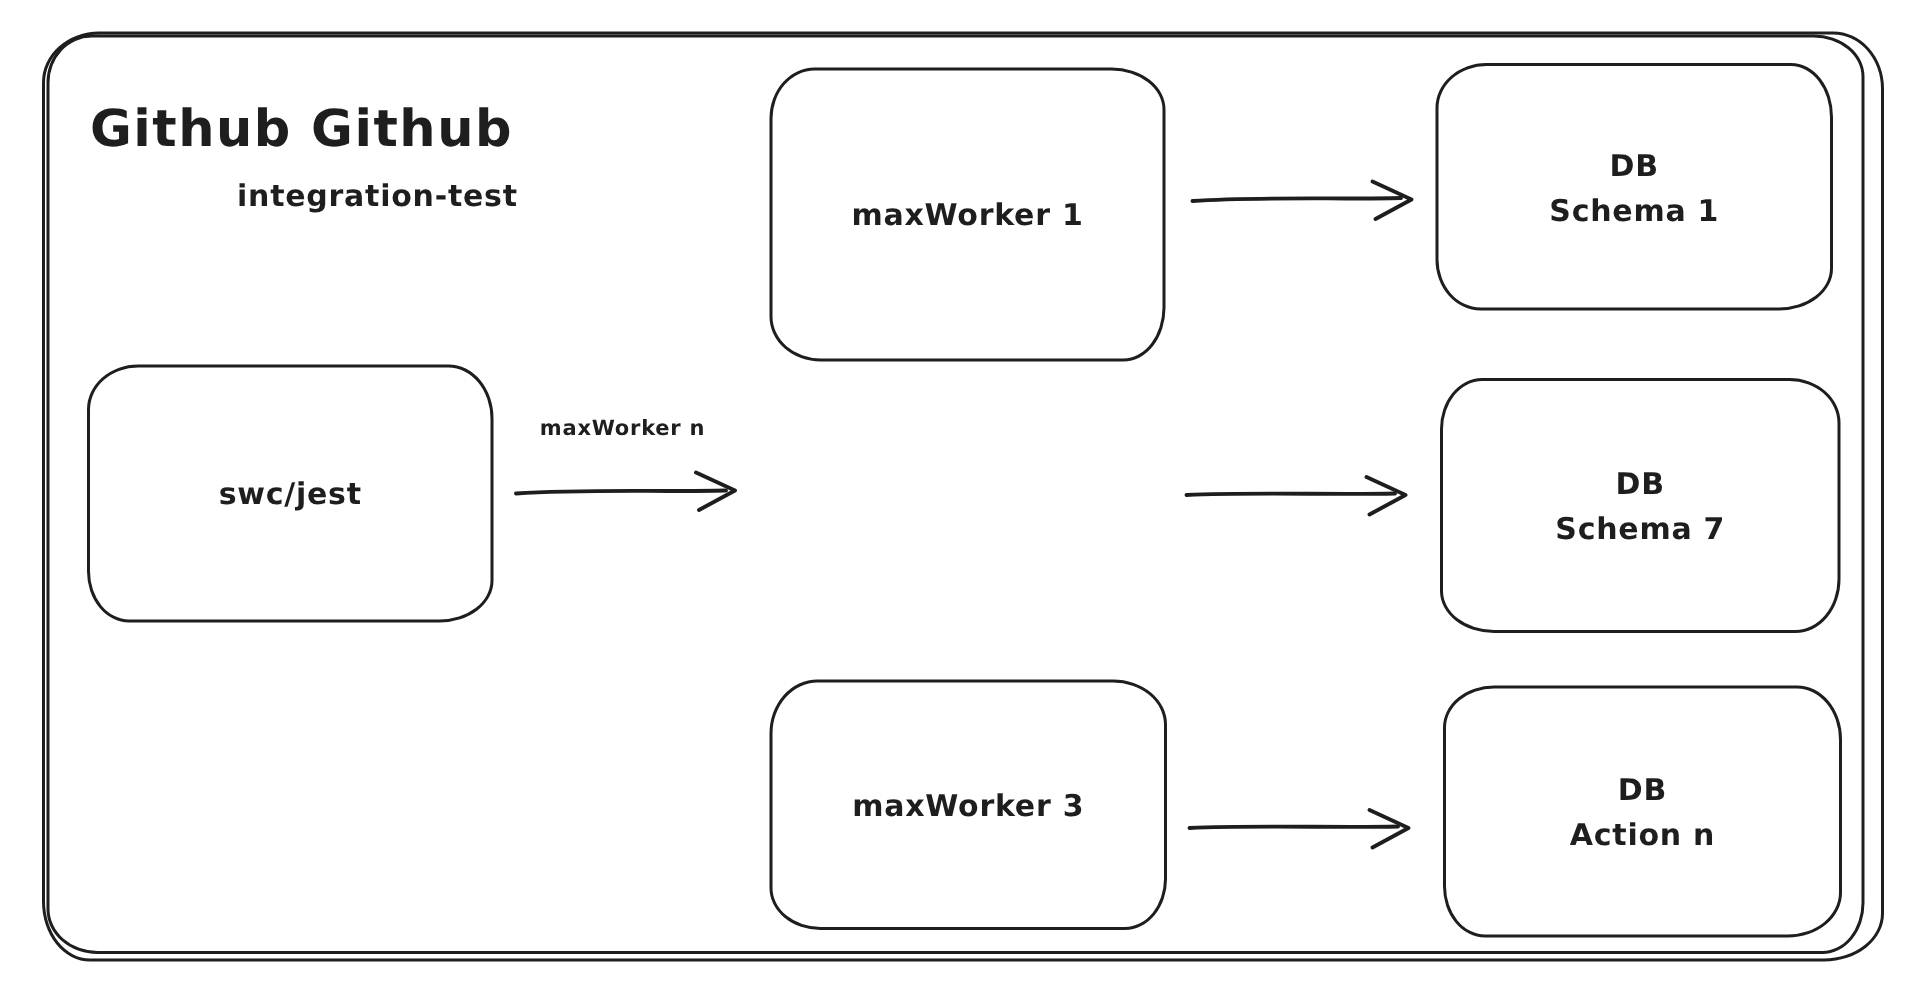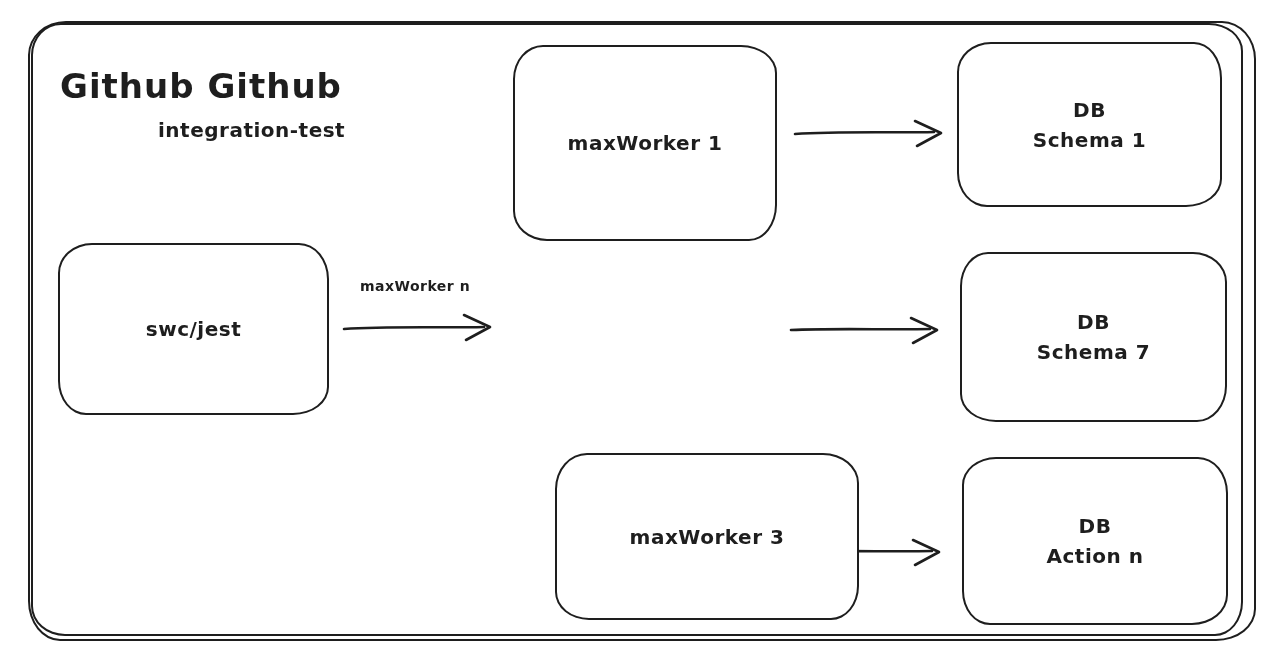--- a/index.html
+++ b/index.html
@@ -63,22 +63,22 @@
     font-weight: 600;
     letter-spacing: 0.5px;
     line-height: 30px;
   }
   .node-src   { left: 58px;  top: 243px; width: 271px; height: 172px;
                 border-radius: 34px 30px 36px 28px / 30px 36px 28px 34px; }
   .node-w1    { left: 513px; top: 45px;  width: 264px; height: 196px;
                 border-radius: 30px 36px 28px 34px / 34px 28px 36px 30px; }
   .node-w2    { left: 513px; top: 243px; width: 266px; height: 168px;
                 border-radius: 36px 28px 34px 30px / 28px 34px 30px 36px; }
-  .node-w3    { left: 513px; top: 453px; width: 304px; height: 167px;
-                border-radius: 32px 36px 28px 34px / 36px 30px 34px 28px; margin-left: 42px; }
+  .node-w3    { left: 513px; top: 453px; width: 265px; height: 167px;
+                border-radius: 32px 36px 28px 34px / 36px 30px 34px 28px; }
   .node-db1   { left: 957px; top: 42px;  width: 265px; height: 165px;
                 border-radius: 34px 28px 36px 30px / 30px 36px 28px 34px; }
   .node-db2   { left: 960px; top: 252px; width: 267px; height: 170px;
                 border-radius: 28px 34px 30px 36px / 34px 30px 36px 28px; }
   .node-db3   { left: 962px; top: 457px; width: 266px; height: 168px;
                 border-radius: 34px 30px 36px 28px / 28px 36px 30px 34px; }
   .edge-label {
     position: absolute;
     left: 350px; top: 278px;
     width: 130px;

